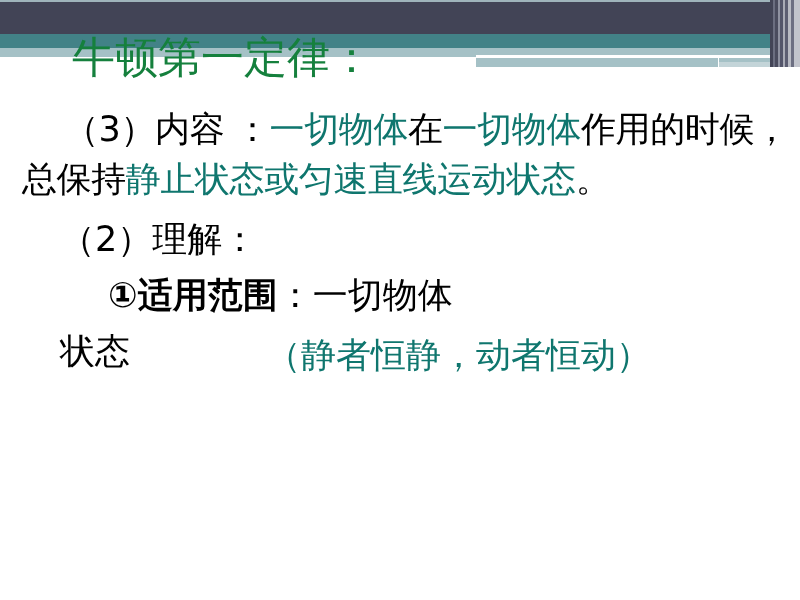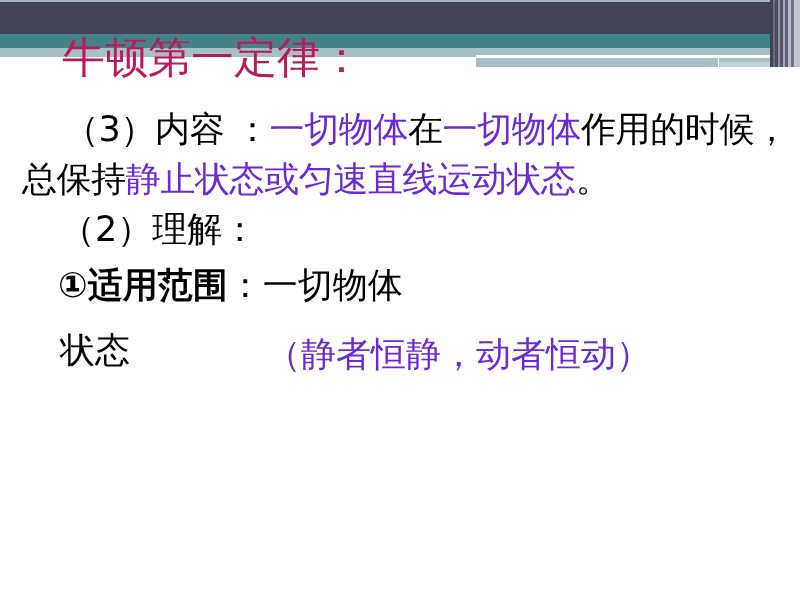--- a/index.html
+++ b/index.html
@@ -109,25 +109,25 @@
   
   .stripe {
     position: absolute;
     top: 0;
     height: 67px;
   }
 
   
   #slide-title {
     position: absolute;
-    left: 62px;
+    left: 72px;
     top: 33px;
     font-size: 43px;
     line-height: 1.12;
-    color: #be185d;
+    color: #15803d;
     white-space: nowrap;
     letter-spacing: 0px;
   }
 
   
   #body-content {
     position: absolute;
     left: 0;
     top: 104px;
     width: 800px;
@@ -142,47 +142,48 @@
   
   #block-content {
     padding-left: 22px;
     padding-right: 4px;
     text-indent: 42px;
     letter-spacing: -0.4px;
   }
 
   
   #block-understanding-head {
+    margin-top: 10px;
     padding-left: 60px;
   }
 
   .sub-item {
-    padding-left: 58px;
+    padding-left: 108px;
     margin-top: 6px;
   }
   #item-3 { margin-top: 12px; }
 
   #item-3-wrap-line {
     padding-left: 56px;
-    margin-top: 15px;
+    margin-top: 6px;
     position: relative;
     height: 52px;
   }
   #item-3-cont {
     position: absolute;
     left: 60px;
     top: 0;
   }
   #aphorism {
     position: absolute;
     left: 266px;
     top: 4px;
   }
 
-  .red { color: #6d28d9; }
+  .red { color: #0f766e; }
   .bold { font-weight: bold; }
 </style>
 </head>
 <body>
 
 <div id="header-banner">
   <div class="band-top-hairline"></div>
   <div class="band-dark"></div>
   <div class="band-teal"></div>
   <div class="band-light-left"></div>

